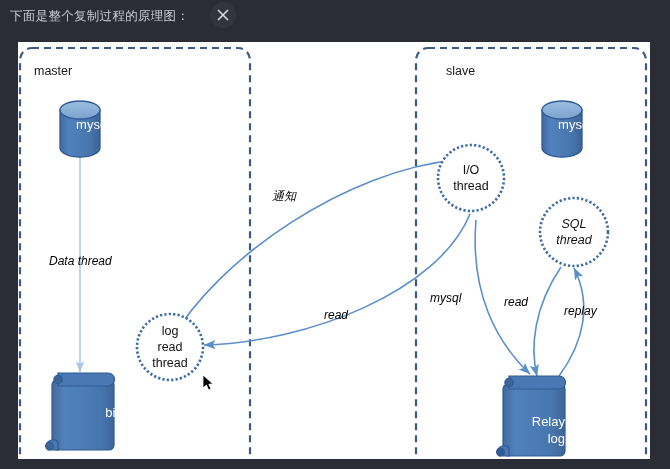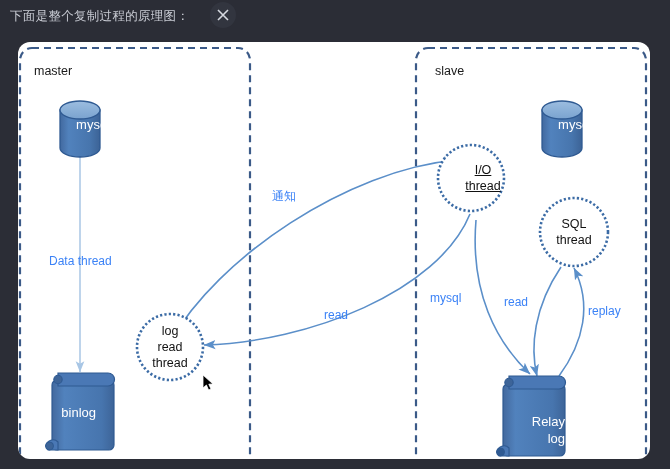--- a/index.html
+++ b/index.html
@@ -38,33 +38,33 @@
     cursor: pointer;
   }
   #close-button svg { position: absolute; left: 7px; top: 7px; }
   
   #canvas {
     position: absolute;
     left: 18px; top: 42px;
     width: 632px; height: 417px;
     background: #ffffff;
     overflow: hidden;
-    border-radius: 12px;
   }
   #diagram-svg { position: absolute; left: 0; top: 0; }
   .zone-label {
     position: absolute;
     font-size: 12.5px;
     color: #1a1a1a;
   }
   .edge-label {
     position: absolute;
     font-size: 12px;
-    color: #3b82f6;
+    color: #000000;
     white-space: nowrap;
+    font-style: italic;
   }
   .node-label {
     position: absolute;
     text-align: right;
     color: #ffffff;
     font-size: 13px;
     line-height: 17px;
     pointer-events: none;
   }
   .circle-label {
@@ -183,53 +183,53 @@
       <g>
         <circle cx="453" cy="136" r="33" fill="#ffffff" stroke="#3b6ba5" stroke-width="2.6" stroke-dasharray="2.2 2.2"></circle>
       </g>
 
       <g>
         <circle cx="556" cy="190" r="34" fill="#ffffff" stroke="#3b6ba5" stroke-width="2.6" stroke-dasharray="2.2 2.2"></circle>
       </g>
     </svg>
 
     <div class="zone-label" style="left:16px; top:22px;">master</div>
-    <div class="zone-label" style="left:417px; top:22px;">slave</div>
+    <div class="zone-label" style="left:428px; top:22px;">slave</div>
 
     <div class="node-label" style="left:32px; top:74px; width:60px;">mysql</div>
     <div class="node-label" style="left:514px; top:74px; width:60px;">mysql</div>
 
-    <div class="node-label" style="left:34px; top:362px; width:44px;">binlog</div>
+    <div class="node-label" style="left:34px; top:362px; width:44px;padding-left:44px;">binlog</div>
 
     <div class="node-label" style="left:485px; top:371px; width:62px;">
       <div>Relay</div>
       <div>log</div>
     </div>
 
     <div class="circle-label" style="left:119px; top:281px; width:66px;">
       <div>log</div>
       <div>read</div>
       <div>thread</div>
     </div>
 
-    <div class="circle-label" style="left:432px; top:120px; width:66px;text-decoration:underline;">
+    <div class="circle-label" style="left:420px; top:120px; width:66px;">
       <div>I/O</div>
       <div>thread</div>
     </div>
 
-    <div class="circle-label" style="left:523px; top:174px; width:66px;">
+    <div class="circle-label" style="left:523px; top:174px; width:66px;font-style:italic;">
       <div>SQL</div>
       <div>thread</div>
     </div>
 
     <div class="edge-label" style="left:31px; top:212px;">Data thread</div>
     <div class="edge-label" style="left:254px; top:146px;">通知</div>
     <div class="edge-label" style="left:306px; top:266px;">read</div>
     <div class="edge-label" style="left:412px; top:249px;">mysql</div>
     <div class="edge-label" style="left:486px; top:253px;">read</div>
-    <div class="edge-label" style="left:570px; top:262px;">replay</div>
+    <div class="edge-label" style="left:546px; top:262px;">replay</div>
 
     <svg id="cursor" width="13" height="18" viewBox="0 0 13 18">
       <path d="M1,1 L1,14 L4.4,11 L6.6,16 L9,15 L6.8,10.2 L11,10 Z" fill="#000000" stroke="#ffffff" stroke-width="0.8"></path>
     </svg>
 
   </div>
 </div>
 
 </body></html>

